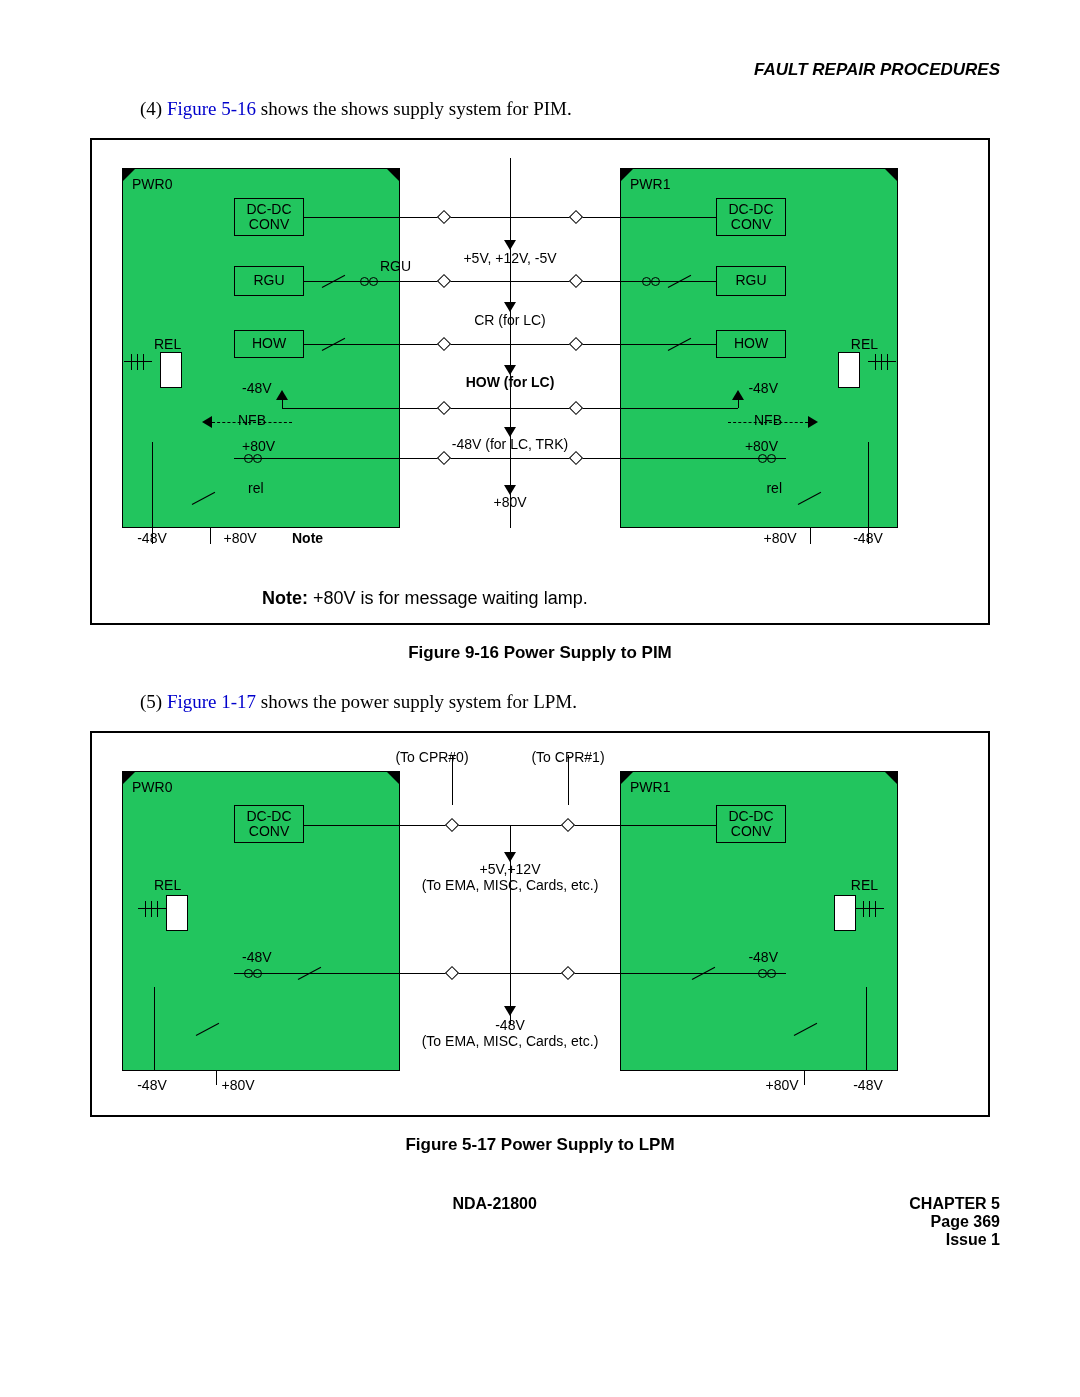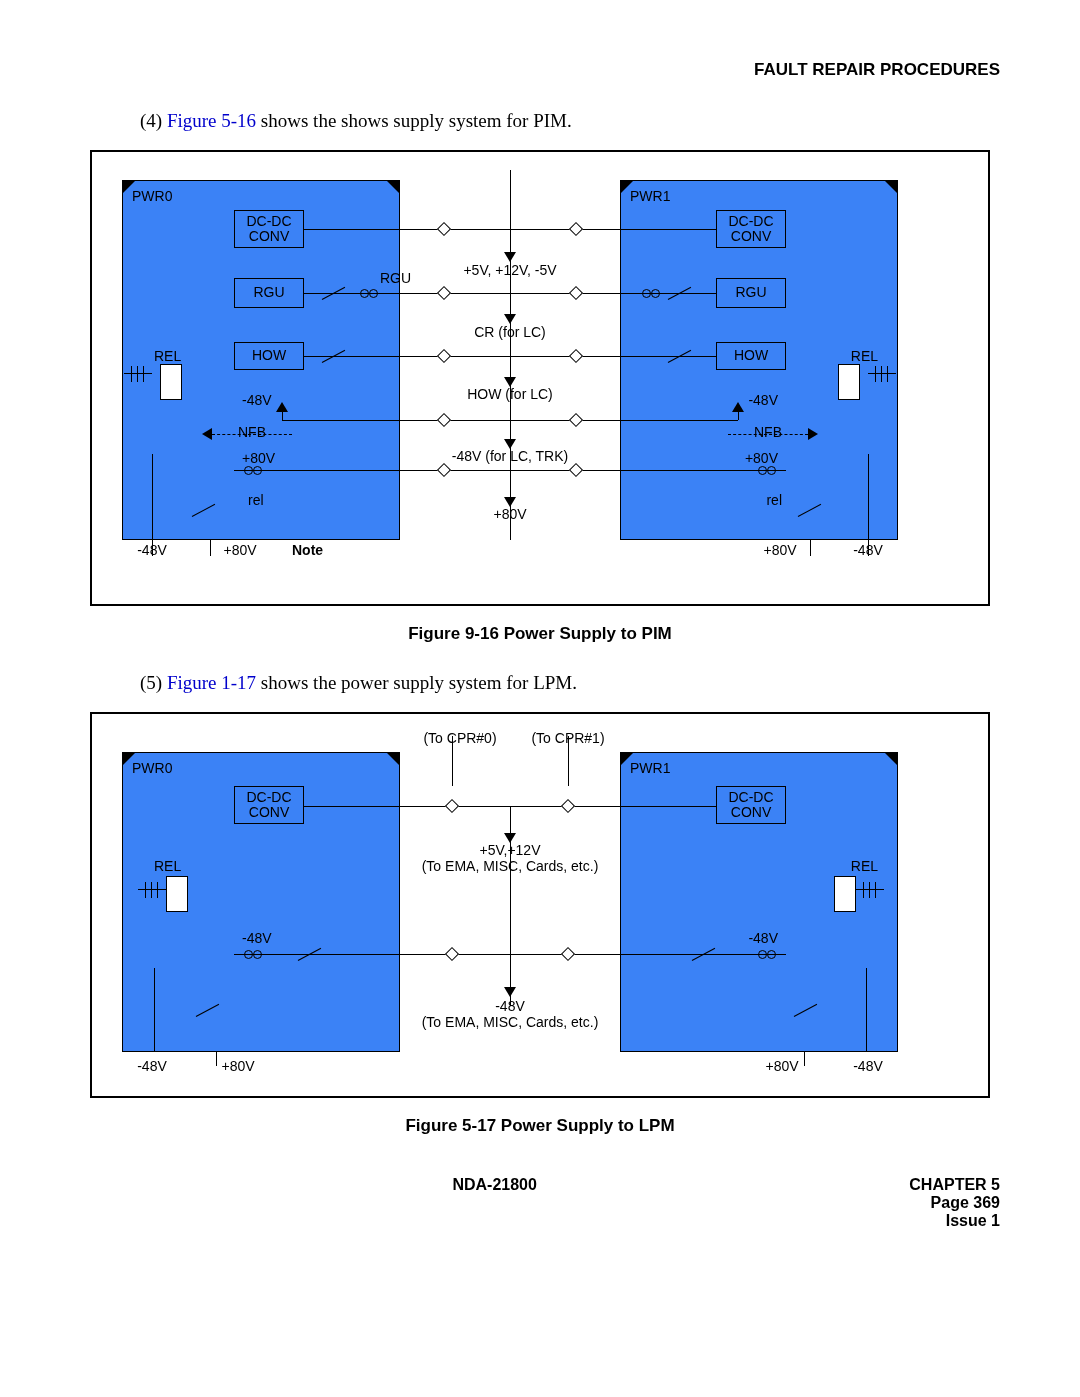--- a/index.html
+++ b/index.html
@@ -9,21 +9,22 @@
     width: 1080px;
     margin: 0 auto;
     padding: 60px 80px 40px 80px;
     color: #000;
     font-size: 16px;
   }
   .header-right {
     text-align: right;
     font-weight: bold;
     font-size: 17px;
-    margin-bottom: 30px;
+    margin-bottom: 18px;
+    font-style: italic;
   }
   .para {
     font-family: "Times New Roman", Times, serif;
     font-size: 19px;
     margin: 10px 0 18px 60px;
   }
   .para .link { color: #0000cc; }
   .fig-caption {
     text-align: center;
     font-weight: bold;
@@ -56,21 +57,21 @@
     position: absolute;
     font-size: 14px;
     font-family: Arial, Helvetica, sans-serif;
     white-space: nowrap;
   }
   .dlabel.center { text-align: center; transform: translateX(-50%); }
   .dlabel.right { text-align: right; transform: translateX(-100%); }
   .blk {
     position: absolute;
     border: 1.5px solid #000;
-    background: #3b82f6;
+    background: #22c55e;
     font-size: 14px;
     display: flex;
     align-items: center;
     justify-content: center;
     text-align: center;
     line-height: 1.1;
   }
   .hline {
     position: absolute;
     height: 0;
@@ -204,21 +205,21 @@
   <div class="switch" style="left:200px; top:186px;">
         <div class="a"></div>
       </div>
   <div class="switch" style="left:546px; top:186px;">
         <div class="a"></div>
       </div>
   <div class="diamond" style="left:322px; top:186px;"></div>
   <div class="diamond" style="left:454px; top:186px;"></div>
   <div class="vline" style="left:388px; top:186px; height:22px;"></div>
   <div class="arrowD" style="left:388px; top:207px;"></div>
-  <div class="dlabel center" style="left:388px; top:216px;">HOW (for LC)</div>
+  <div class="dlabel center" style="left:388px; top:216px;font-weight:bold;">HOW (for LC)</div>
 
   <div class="dlabel" style="left:32px; top:178px;">REL</div>
   <div class="rel-sym" style="left:6px; top:204px;">
         <div class="b1"></div>
         <div class="b2"></div>
         <div class="b3"></div>
         <div class="h"></div>
       </div>
   <div class="relbox" style="left:38px; top:194px;"></div>
   <div class="dlabel right" style="left:756px; top:178px;">REL</div>
@@ -274,33 +275,37 @@
   <div class="vline" style="left:746px; top:284px; height:102px;"></div>
   <div class="switch" style="left:676px; top:340px;">
         <div class="a"></div>
       </div>
   <div class="dlabel center" style="left:30px; top:372px;">-48V</div>
   <div class="dlabel center" style="left:118px; top:372px;">+80V</div>
   <div class="dlabel" style="left:170px; top:372px; font-weight:bold;">Note</div>
   <div class="dlabel center" style="left:658px; top:372px;">+80V</div>
   <div class="dlabel center" style="left:746px; top:372px;">-48V</div>
 </div>
+<div class="note-line">
+  <b>Note:</b>
+  <span>  +80V is for message waiting lamp.</span>
+</div>
 </div>
 <div class="fig-caption">Figure 9-16   Power Supply to PIM</div>
 
 <p class="para">
   <span>(5)   </span><span class="link">Figure 1-17</span><span> shows the power supply system for LPM.</span>
 </p>
 
 <div class="diagram-box">
 <div class="diagram" style="height:350px;">
 
   <div class="vline" style="left:330px; top:4px; height:50px;"></div>
   <div class="vline" style="left:446px; top:4px; height:50px;"></div>
-  <div class="dlabel center" style="left:338px; top:2px; transform:translate(-50%,-4px);">(To CPR#0)</div>
+  <div class="dlabel center" style="left:310px; top:2px; transform:translate(-50%,-4px);">(To CPR#0)</div>
   <div class="dlabel center" style="left:446px; top:2px; transform:translate(-50%,-4px);">(To CPR#1)</div>
 
   <div class="blk" style="left:0px; top:20px; width:278px; height:300px;"></div>
   <div class="corner-tl" style="top:20px; left:0;"></div>
   <div class="corner-tr" style="top:20px; left:264px;"></div>
   <div class="dlabel" style="left:10px; top:28px;">PWR0</div>
 
   <div class="blk" style="left:498px; top:20px; width:278px; height:300px;"></div>
   <div class="corner-tl" style="top:20px; left:498px;"></div>
   <div class="corner-tr" style="top:20px; left:762px;"></div>

